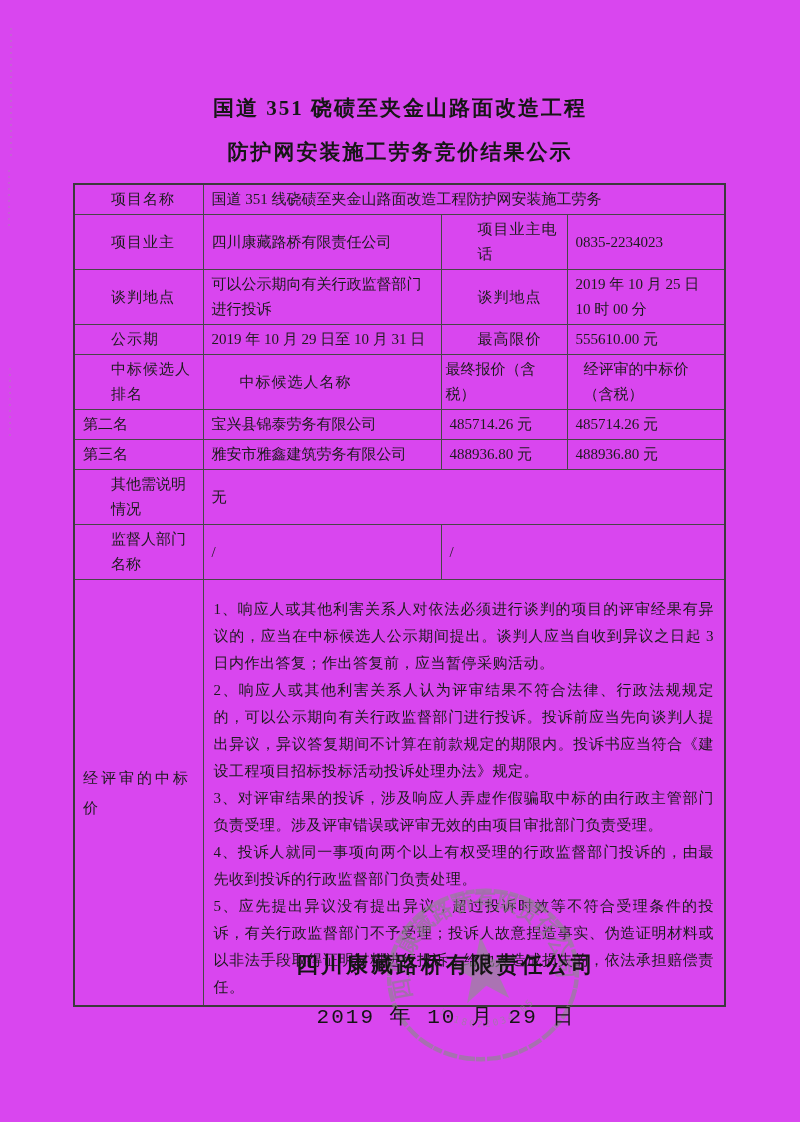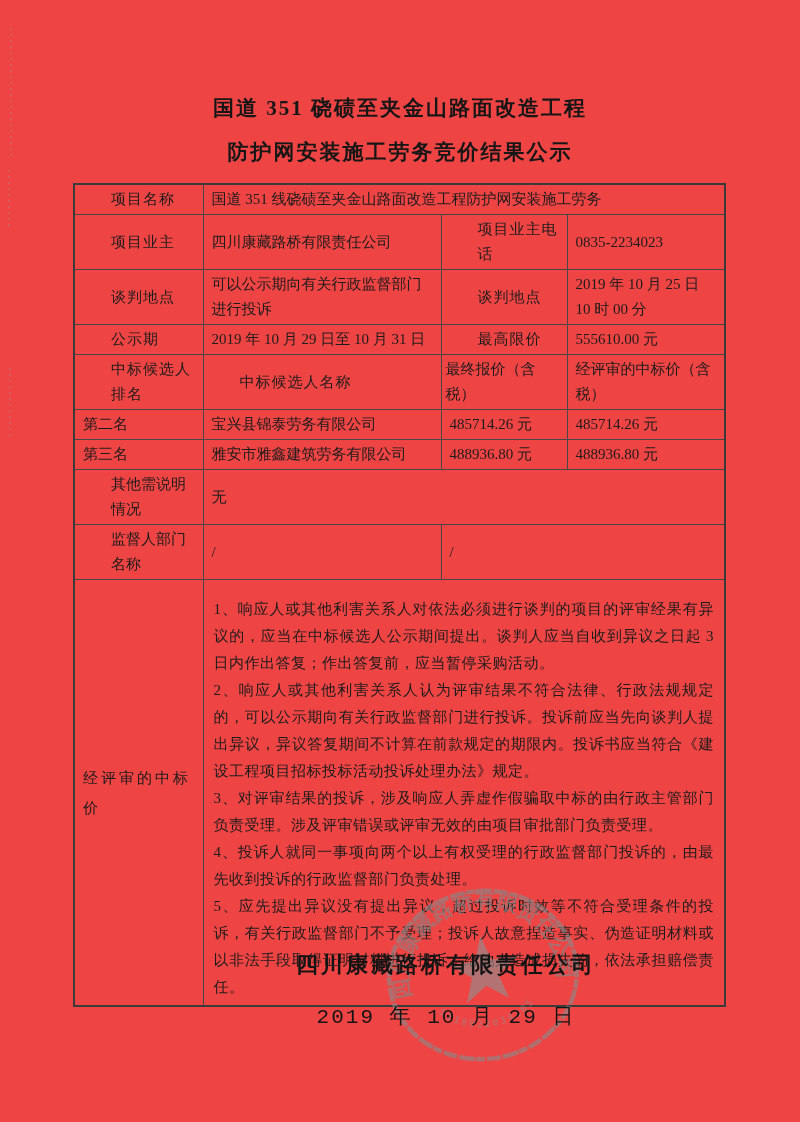--- a/index.html
+++ b/index.html
@@ -4,21 +4,21 @@
 <style>
   html,body{margin:0;padding:0;}
   body{
     width:800px;height:1122px;
     background:#ffffff;
     font-family:"Liberation Serif","DejaVu Serif",serif;
     color:#1f1f1f;
     position:relative;
     overflow:hidden;
   }
-  .page{position:absolute;inset:0;background:#ef4444;}
+  .page{position:absolute;inset:0;background:#d946ef;}
 
   
   .artifact{
     position:absolute;width:2px;opacity:.3;
     background:repeating-linear-gradient(180deg,#9a9a9a 0 2px,transparent 2px 6px);
   }
   .a1{left:10px;top:28px;height:130px;}
   .a2{left:8px;top:170px;height:60px;}
   .a3{left:9px;top:368px;height:70px;}
 
@@ -105,21 +105,21 @@
     <tr style="height:28px">
       <td class="lbl">公示期</td>
       <td>2019 年 10 月 29 日至 10 月 31 日</td>
       <td class="lbl">最高限价</td>
       <td>555610.00 元</td>
     </tr>
     <tr style="height:30px">
       <td class="lbl">中标候选人排名</td>
       <td class="lbl">中标候选人名称</td>
       <td class="lbl" style="padding:2px 4px;letter-spacing:0">最终报价（含税）</td>
-      <td class="lbl" style="padding:2px 8px;letter-spacing:0">经评审的中标价（含税）</td>
+      <td class="lbl" style="padding:2px 16px;letter-spacing:0">经评审的中标价（含税）</td>
     </tr>
     <tr style="height:30px">
       <td>第二名</td>
       <td>宝兴县锦泰劳务有限公司</td>
       <td>485714.26 元</td>
       <td>485714.26 元</td>
     </tr>
     <tr style="height:28px">
       <td>第三名</td>
       <td>雅安市雅鑫建筑劳务有限公司</td>

